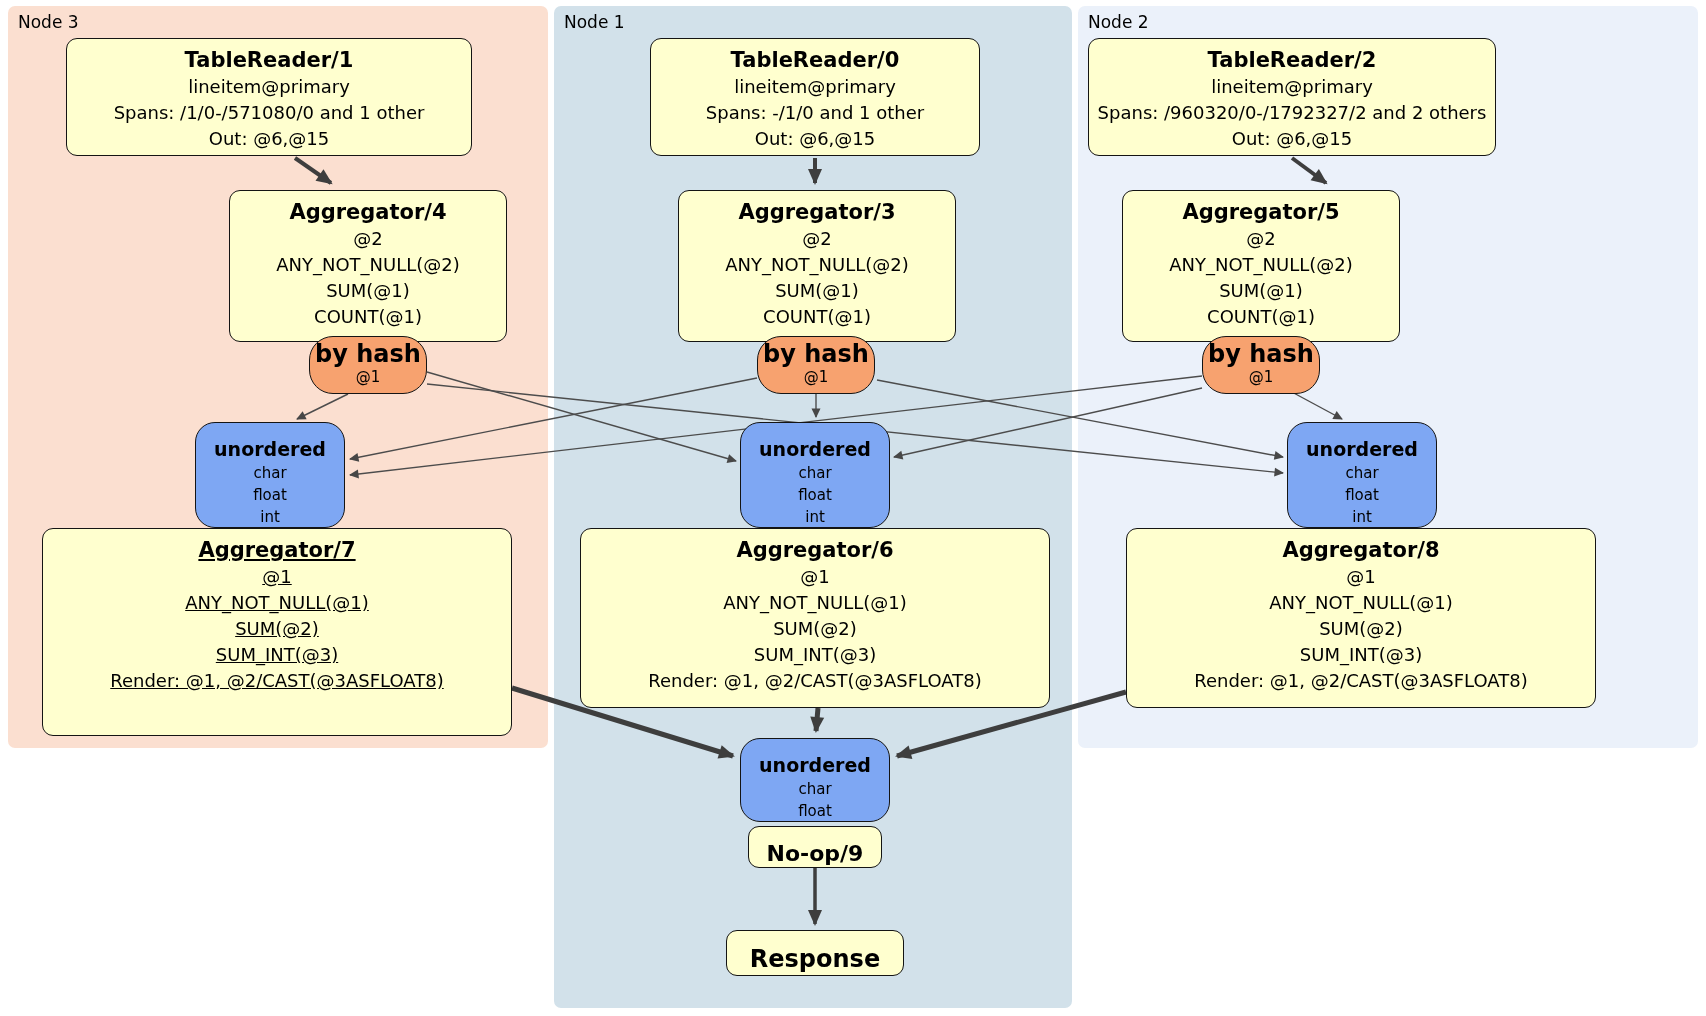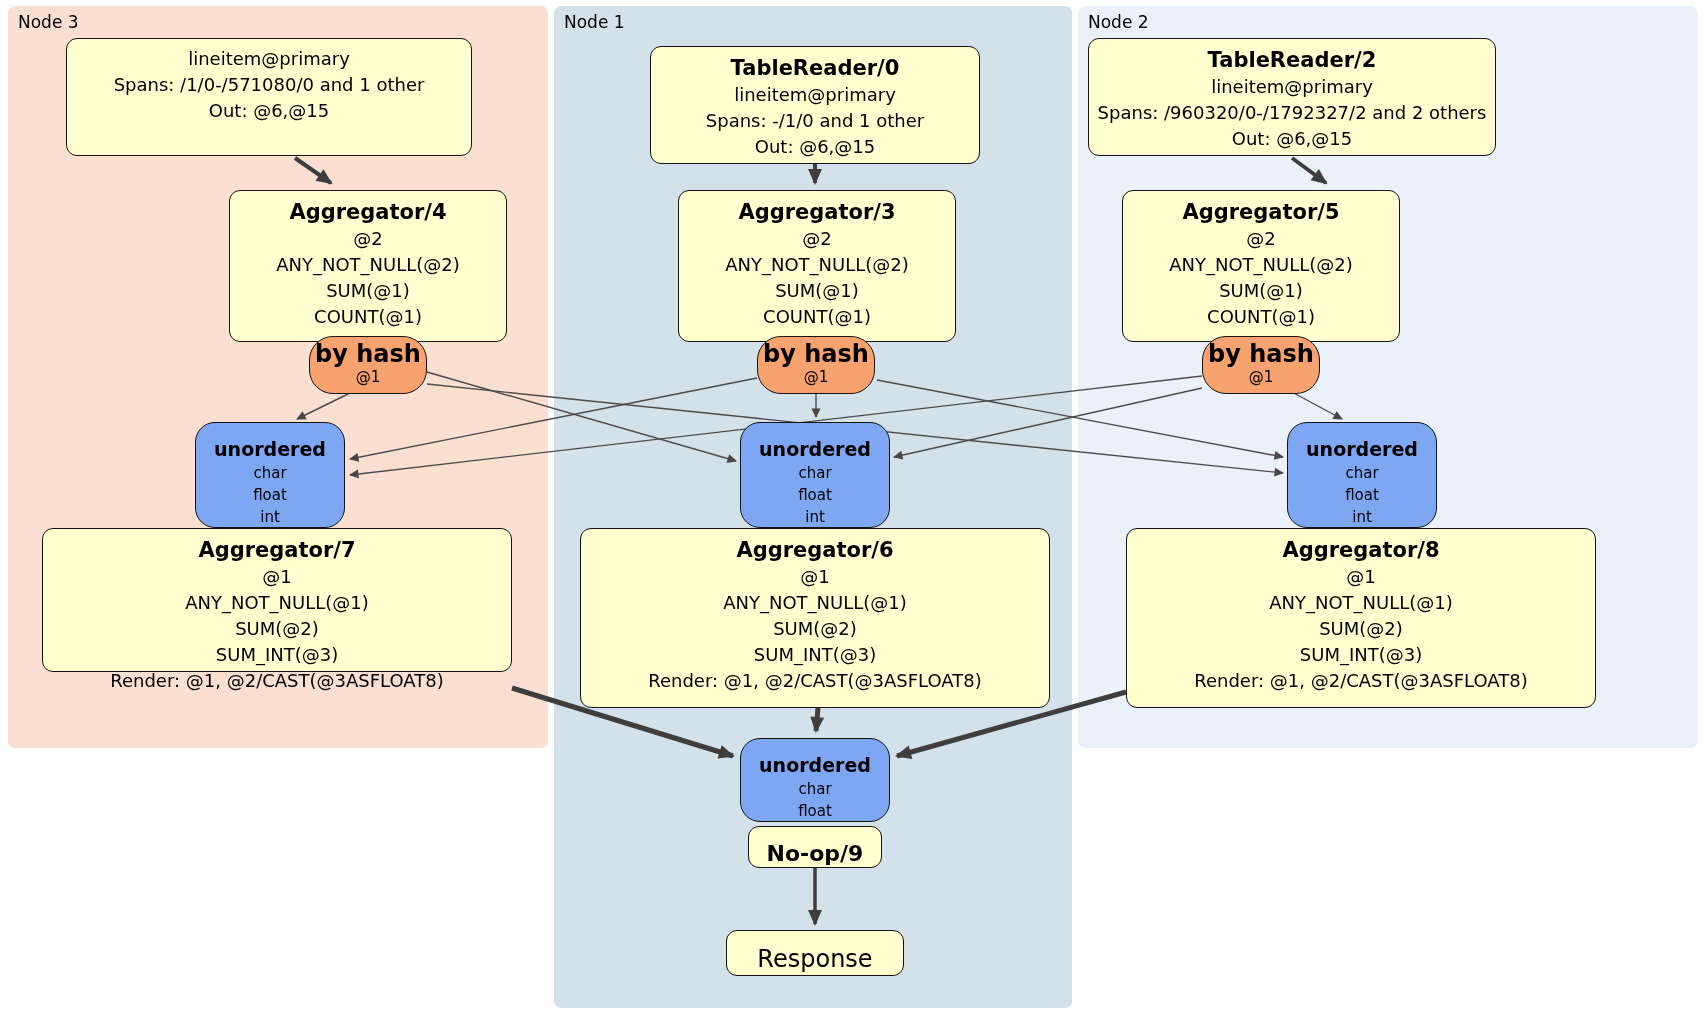--- a/index.html
+++ b/index.html
@@ -64,25 +64,26 @@
     <line class="thin" x1="1202" y1="388" x2="894" y2="457" marker-end="url(#ah-thin)"></line>
 
     <line class="thick" x1="512" y1="688" x2="733" y2="756" marker-end="url(#ah-thick)"></line>
     <line class="thick" x1="1126" y1="692" x2="897" y2="756" marker-end="url(#ah-thick)"></line>
     <line class="thick" x1="818" y1="708" x2="816" y2="731" marker-end="url(#ah-thick)"></line>
 
     <line class="resp" x1="815" y1="868" x2="815" y2="924" marker-end="url(#ah-thick)"></line>
   </svg>
 
   <div class="proc" style="left:66px;top:38px;width:406px;height:118px;">
+    <div class="t">TableReader/1</div>
     <div class="l">lineitem@primary</div>
     <div class="l">Spans: /1/0-/571080/0 and 1 other</div>
     <div class="l">Out: @6,@15</div>
   </div>
-  <div class="proc" style="left:650px;top:38px;width:330px;height:118px;margin-top:8px;">
+  <div class="proc" style="left:650px;top:38px;width:330px;height:118px;">
     <div class="t">TableReader/0</div>
     <div class="l">lineitem@primary</div>
     <div class="l">Spans: -/1/0 and 1 other</div>
     <div class="l">Out: @6,@15</div>
   </div>
   <div class="proc" style="left:1088px;top:38px;width:408px;height:118px;">
     <div class="t">TableReader/2</div>
     <div class="l">lineitem@primary</div>
     <div class="l">Spans: /960320/0-/1792327/2 and 2 others</div>
     <div class="l">Out: @6,@15</div>
@@ -135,21 +136,21 @@
     <div class="l">float</div>
     <div class="l">int</div>
   </div>
   <div class="stream" style="left:1287px;top:422px;width:150px;height:106px;">
     <div class="t">unordered</div>
     <div class="l">char</div>
     <div class="l">float</div>
     <div class="l">int</div>
   </div>
 
-  <div class="proc" style="left:42px;top:528px;width:470px;height:144px;">
+  <div class="proc" style="left:42px;top:528px;width:470px;height:208px;text-decoration:underline;">
     <div class="t">Aggregator/7</div>
     <div class="l">@1</div>
     <div class="l">ANY_NOT_NULL(@1)</div>
     <div class="l">SUM(@2)</div>
     <div class="l">SUM_INT(@3)</div>
     <div class="l">Render: @1, @2/CAST(@3ASFLOAT8)</div>
   </div>
   <div class="proc" style="left:580px;top:528px;width:470px;height:180px;">
     <div class="t">Aggregator/6</div>
     <div class="l">@1</div>
@@ -169,17 +170,17 @@
 
   <div class="stream" style="left:740px;top:738px;width:150px;height:84px;">
     <div class="t">unordered</div>
     <div class="l">char</div>
     <div class="l">float</div>
   </div>
 
   <div class="proc label-box" style="left:748px;top:826px;width:134px;height:42px;font-weight:bold;font-size:22px;">
     <span>No-op/9</span>
   </div>
-  <div class="proc label-box" style="left:726px;top:930px;width:178px;height:46px;font-weight:normal;font-size:24px;">
+  <div class="proc label-box" style="left:726px;top:930px;width:178px;height:46px;font-weight:bold;font-size:24px;">
     <span>Response</span>
   </div>
 
 </div>
 
 </body></html>

